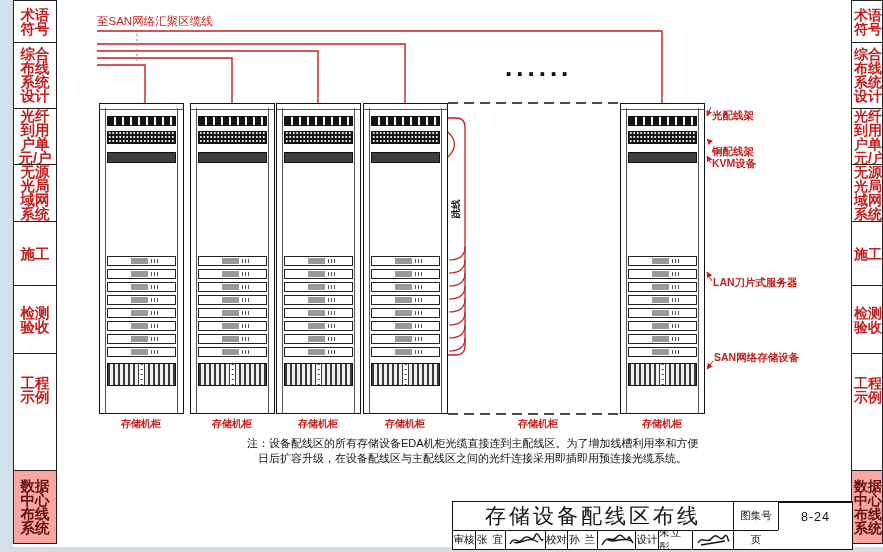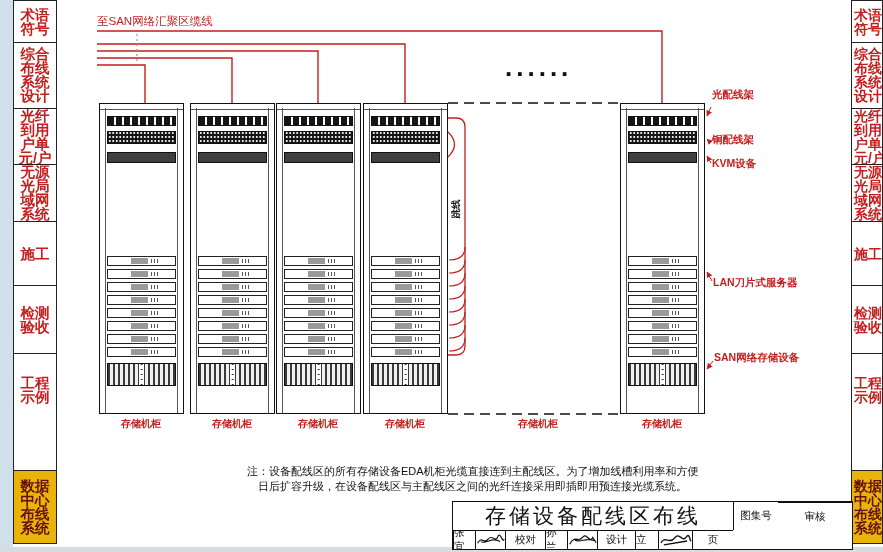--- a/index.html
+++ b/index.html
@@ -11,21 +11,21 @@
 
   
   .tabs{position:absolute;top:0;display:flex;flex-direction:column;z-index:5}
   .tabs-left{left:13px;width:44px}
   .tabs-right{left:851px;width:32px}
   .tab{box-sizing:border-box;border:1.2px solid #222;margin-top:-1.2px;background:#fff;
        color:#c41f1f;font-weight:bold;font-size:14.5px;line-height:14px;
        display:flex;flex-direction:column;align-items:center;justify-content:center;overflow:hidden;flex:none}
   .tab:first-child{margin-top:0}
   .tab.pad{justify-content:flex-start;padding-top:22px}
-  .tab.active{background:#eab308;color:#651008}
+  .tab.active{background:#fca5a5;color:#651008}
   .tabs-right .tab{font-size:14px;align-items:flex-start;padding-left:2px}
   .ln{white-space:nowrap}
 
   
   #diagram{position:absolute;left:0;top:0;width:883px;height:552px}
   #wires{position:absolute;left:0;top:0;pointer-events:none;z-index:4}
   .cable-label{position:absolute;left:97px;top:14px;color:#c41f1f;font-weight:normal;font-size:11.5px;z-index:4}
   .ellipsis{position:absolute;left:505px;top:52px;font-size:26px;letter-spacing:4px;color:#111;font-weight:bold}
   .jumper-label{position:absolute;left:441px;top:202px;width:32px;height:14px;transform:rotate(-90deg);
        font-size:9.5px;font-weight:bold;color:#1a1a1a;text-align:center;z-index:4}
@@ -43,21 +43,21 @@
   .server::before{content:"";position:absolute;left:34%;width:26%;top:1px;bottom:1px;background:#9a9a9a}
   .server::after{content:"";position:absolute;left:64%;width:13%;top:2px;bottom:2px;
        background:repeating-linear-gradient(90deg,#555 0 1px,transparent 1px 3px)}
   .san{top:259px;height:23px;border:1px solid #111;background:repeating-linear-gradient(90deg,#3a3a3a 0 2px,#f0f0f0 2px 5px)}
   .san::after{content:"";position:absolute;left:46%;width:8%;top:0;bottom:0;background-color:#fff;
        background-image:radial-gradient(circle,#333 0.8px,transparent 1px);background-size:4px 5px;background-position:center}
 
   .cab-label{position:absolute;top:417px;width:70px;text-align:center;color:#c41f1f;font-weight:bold;font-size:10px;z-index:3}
   .eq-label{position:absolute;color:#c41f1f;font-weight:bold;font-size:10.5px;white-space:nowrap;z-index:4}
 
-  .note{position:absolute;left:247px;top:464px;color:#111;font-size:11px;line-height:15px;z-index:3}
+  .note{position:absolute;left:247px;top:436px;color:#111;font-size:11px;line-height:15px;z-index:3}
   .note .l2{margin-left:11px}
 
   
   .titleblock{position:absolute;left:452px;top:501px;width:401px;height:49px;z-index:6;background:#fff;
        display:grid;grid-template-columns:22px 30px 40px 22px 30px 38px 23px 34px 41px 45px 1fr;
        grid-template-rows:28px 1fr;border:1.6px solid #111;box-sizing:border-box;color:#111}
   .tb{display:flex;align-items:center;justify-content:center;overflow:hidden;border-left:1.2px solid #111;box-sizing:border-box}
   .tb.nol{border-left:none}
   .r2{border-top:1.2px solid #111;font-size:10.5px}
   .tb-title{grid-column:1/10;grid-row:1;font-size:21px;font-weight:normal;letter-spacing:3px}
@@ -216,20 +216,21 @@
           </svg>
       </div>
       <div class="tb r2">设计</div>
       <div class="tb r2 tb-name">朱立彤</div>
       <div class="tb r2 sig">
         <svg width="34" height="16" viewBox="0 0 34 16">
             <path d="M2,11 C6,3 11,13 16,6 S24,11 28,5 S32,12 33,8 M5,13 L29,9" stroke="#111" stroke-width="1.4" fill="none"></path>
           </svg>
       </div>
       <div class="tb r2">页</div>
+      <div class="tb r2 tb-atlas-val">8-24</div>
     </div>
   <div class="rack" style="left: 99px;">
         <div class="rail rail-l"></div>
         <div class="rail rail-r"></div>
         <div class="cap"></div>
         <div class="unit fiber"></div>
         <div class="unit copper"></div>
         <div class="unit kvm"></div>
         <div class="unit san"></div>
         <div class="unit server" style="top: 152px;"></div>
@@ -308,19 +309,19 @@
         <div class="unit server" style="top: 217px;"></div>
         <div class="unit server" style="top: 230px;"></div>
         <div class="unit server" style="top: 243px;"></div>
       </div>
       <div class="cab-label" style="left: 106px;">存储机柜</div>
       <div class="cab-label" style="left: 197px;">存储机柜</div>
       <div class="cab-label" style="left: 283px;">存储机柜</div>
       <div class="cab-label" style="left: 370px;">存储机柜</div>
       <div class="cab-label" style="left: 503px;">存储机柜</div>
       <div class="cab-label" style="left: 627px;">存储机柜</div>
-      <div class="eq-label" style="left: 712px; top: 88px;">光配线架</div>
-      <div class="eq-label" style="left: 712px; top: 133px;">铜配线架</div>
+      <div class="eq-label" style="left: 712px; top: 109px;">光配线架</div>
+      <div class="eq-label" style="left: 712px; top: 145px;">铜配线架</div>
       <div class="eq-label" style="left: 712px; top: 157px;">KVM设备</div>
       <div class="eq-label" style="left: 713px; top: 276px;">LAN刀片式服务器</div>
       <div class="eq-label" style="left: 714px; top: 351px;">SAN网络存储设备</div>
     </div>
 </div>
 
 </body></html>

